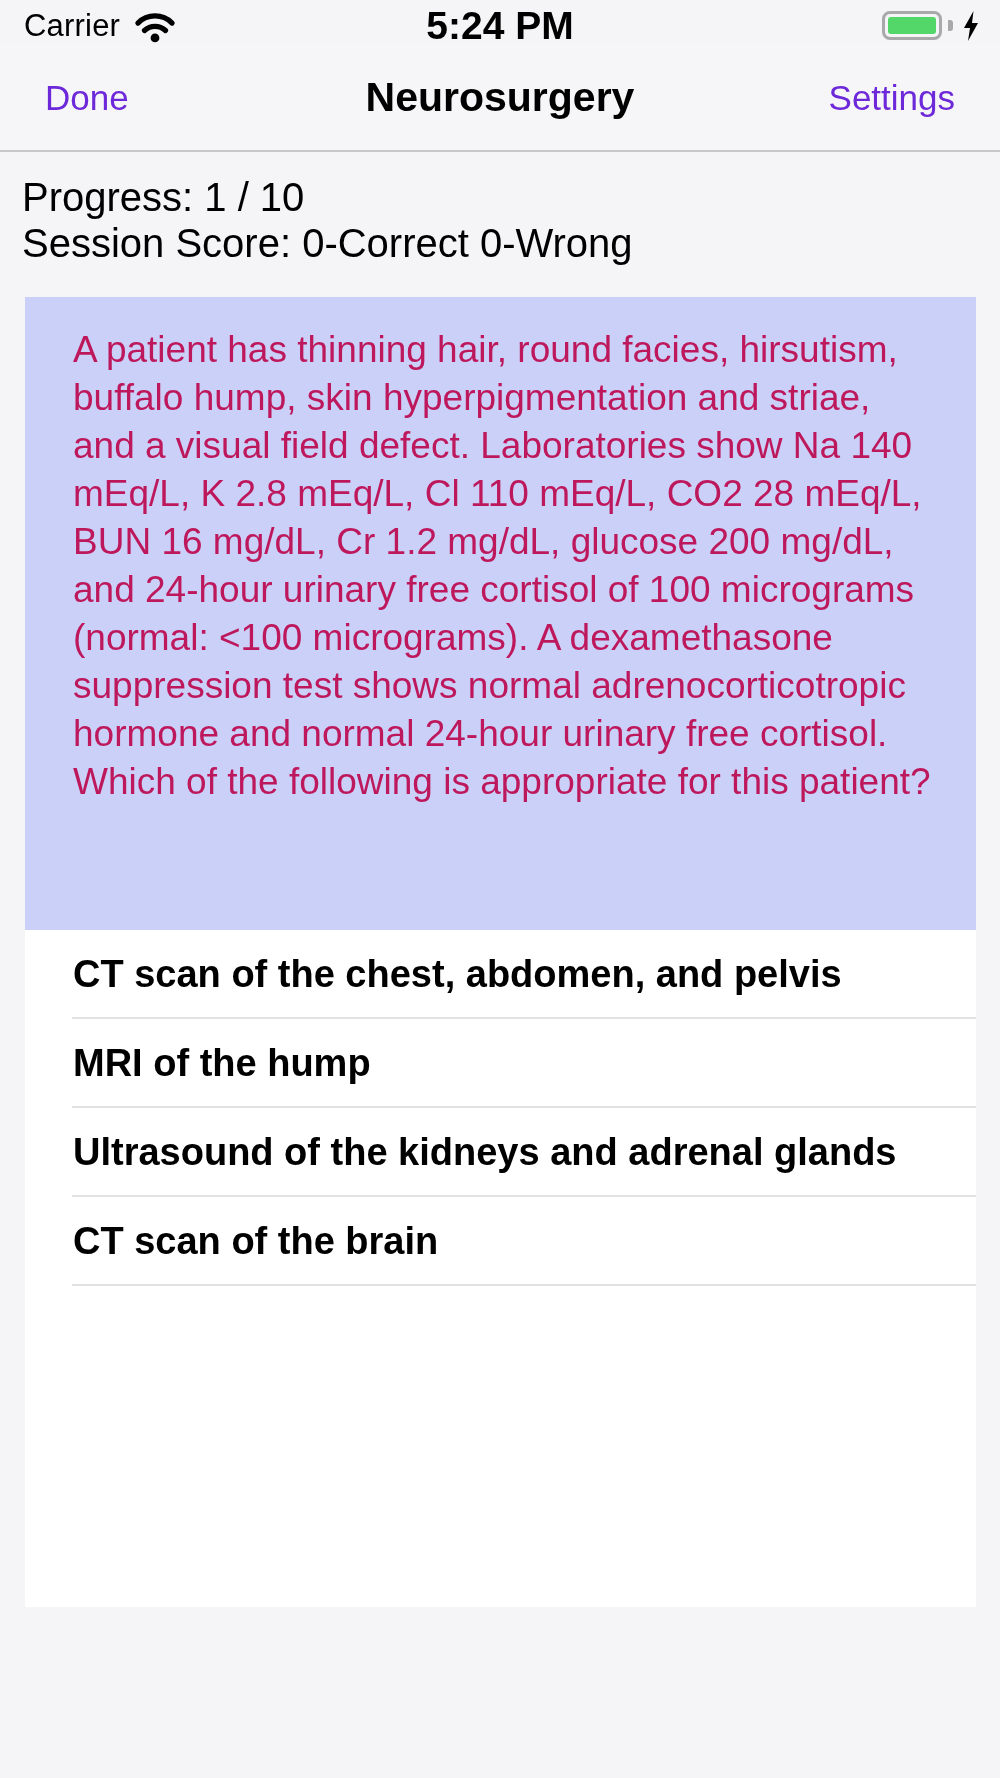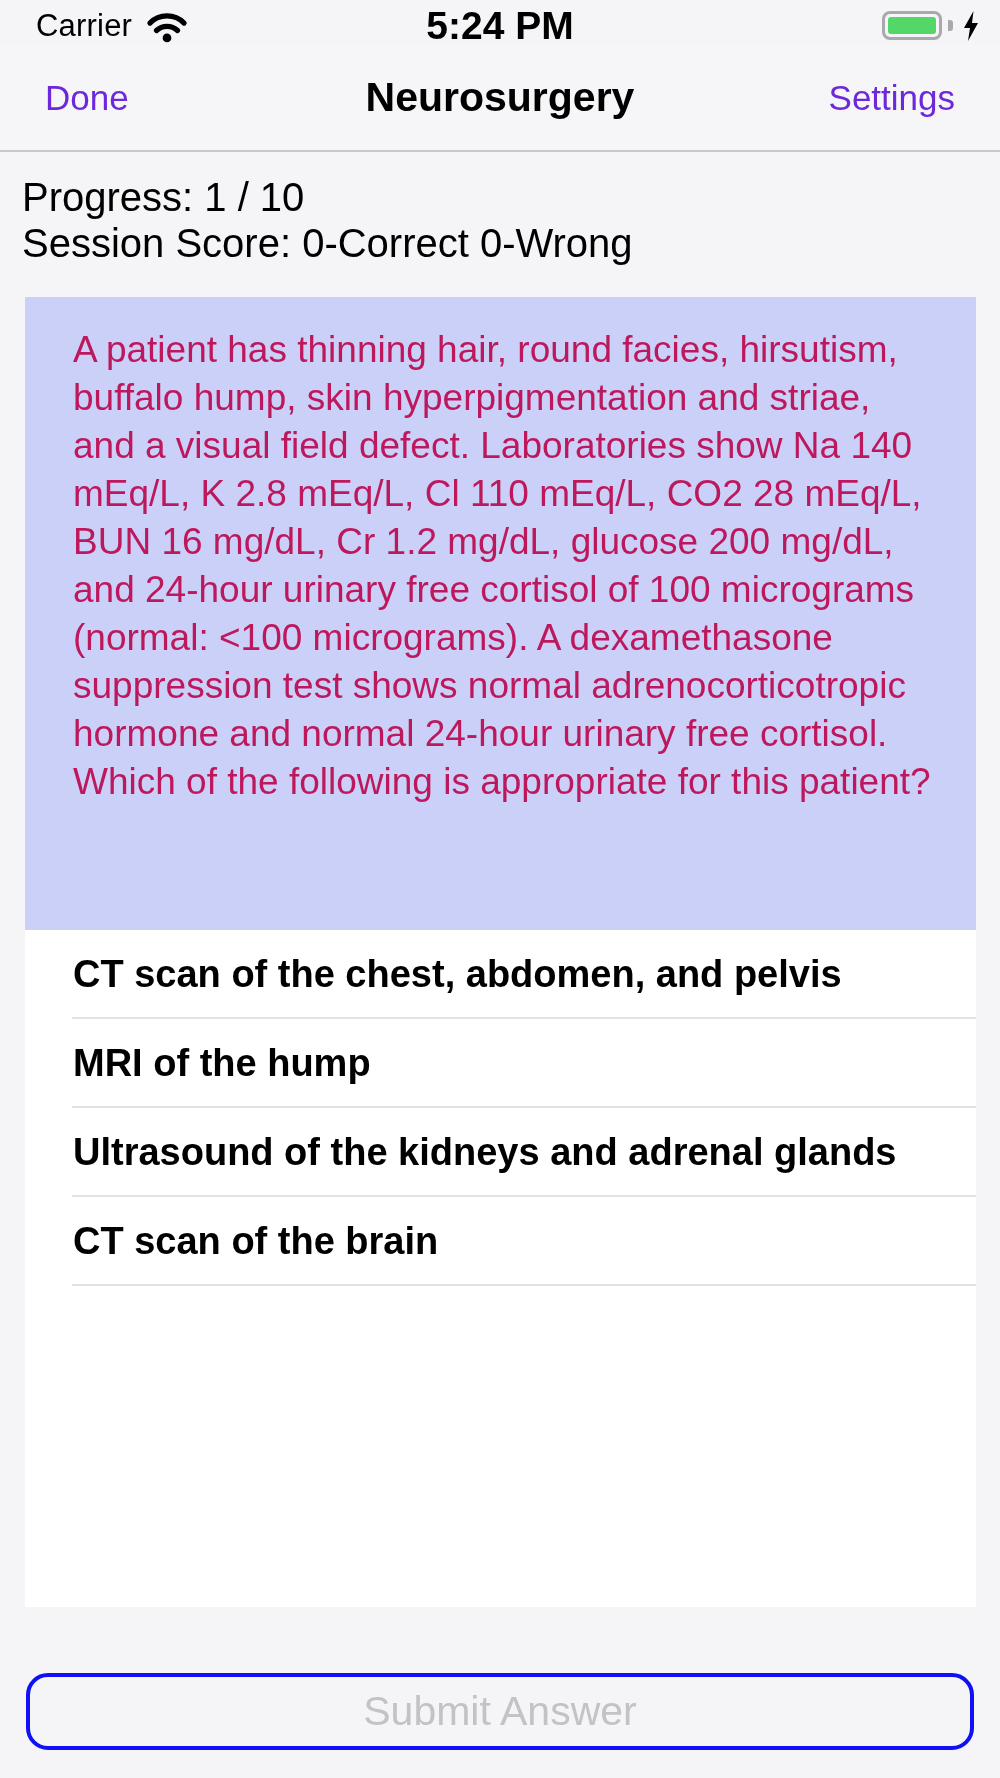--- a/index.html
+++ b/index.html
@@ -13,21 +13,21 @@
     background: #f5f5f7;
     overflow: hidden;
     color: #000;
   }
 
   
   .status-bar {
     height: 45px;
     display: flex;
     align-items: center;
-    padding: 6px 20px 0 36px;
+    padding: 6px 20px 0 24px;
     position: relative;
   }
   .status-left { display: flex; align-items: center; gap: 14px; flex: 1; }
   .carrier { font-size: 31px; letter-spacing: 0.2px; }
   .wifi-icon { width: 42px; height: 32px; margin-top: 2px; }
   .status-time {
     position: absolute;
     left: 0; right: 0;
     text-align: center;
     font-size: 39px;
@@ -189,15 +189,14 @@
     </div>
     <div class="option-row">
       <span>Ultrasound of the kidneys and adrenal glands</span>
     </div>
     <div class="option-row">
       <span>CT scan of the brain</span>
     </div>
     <div class="options-filler"></div>
   </div>
 
-  <button class="submit-btn" disabled="">Submit Answer</button>
 
 </div>
 
 </body></html>

